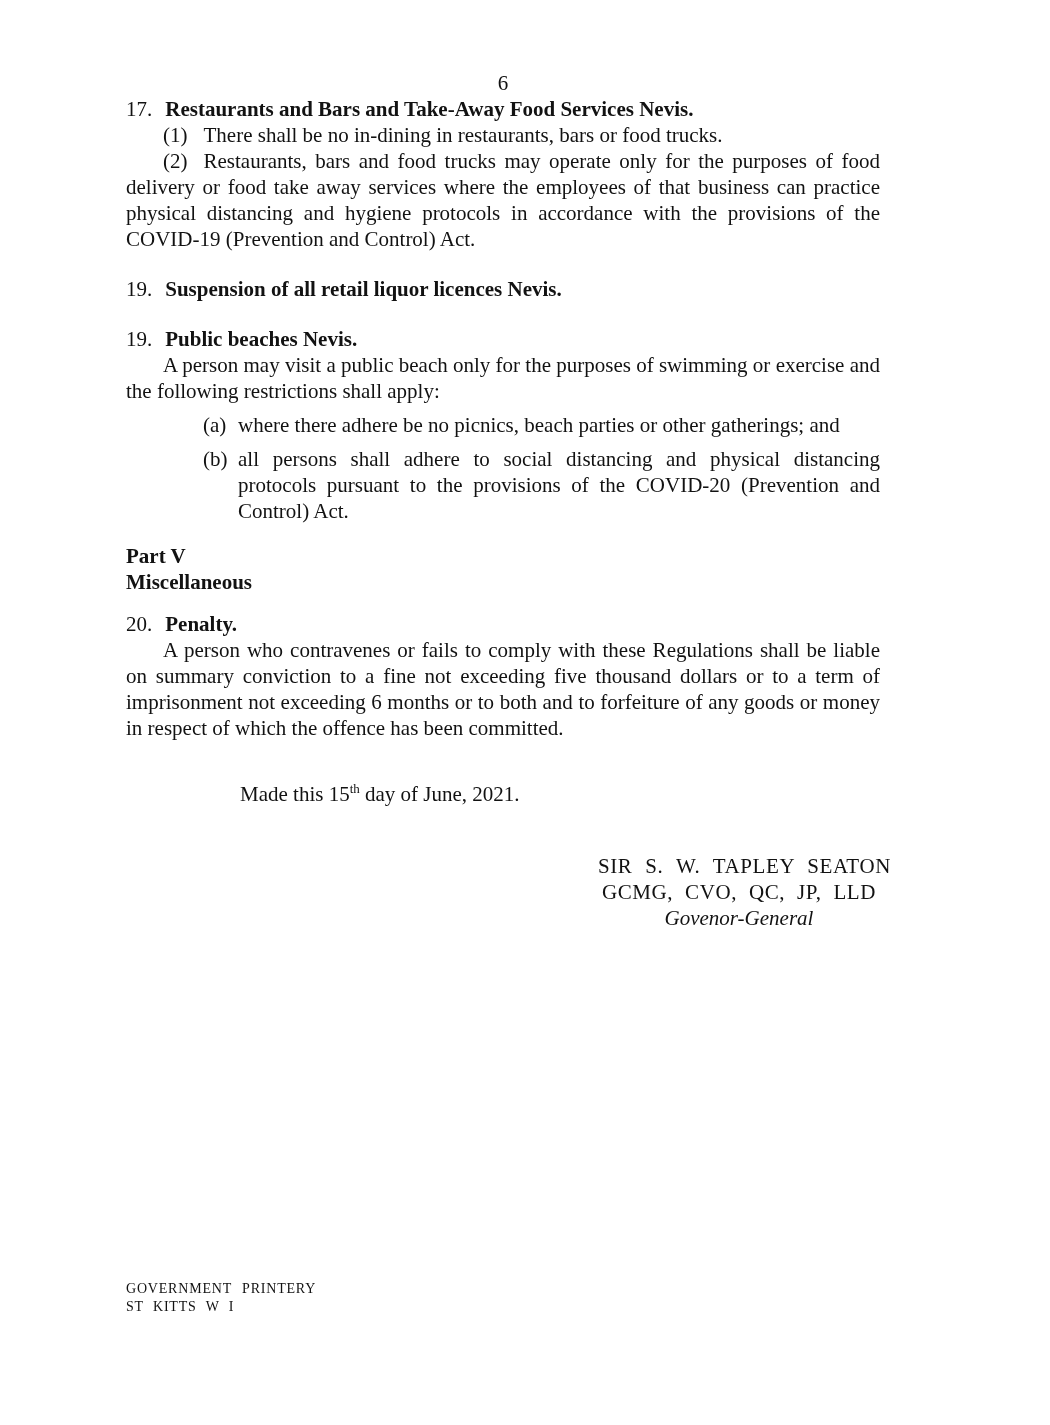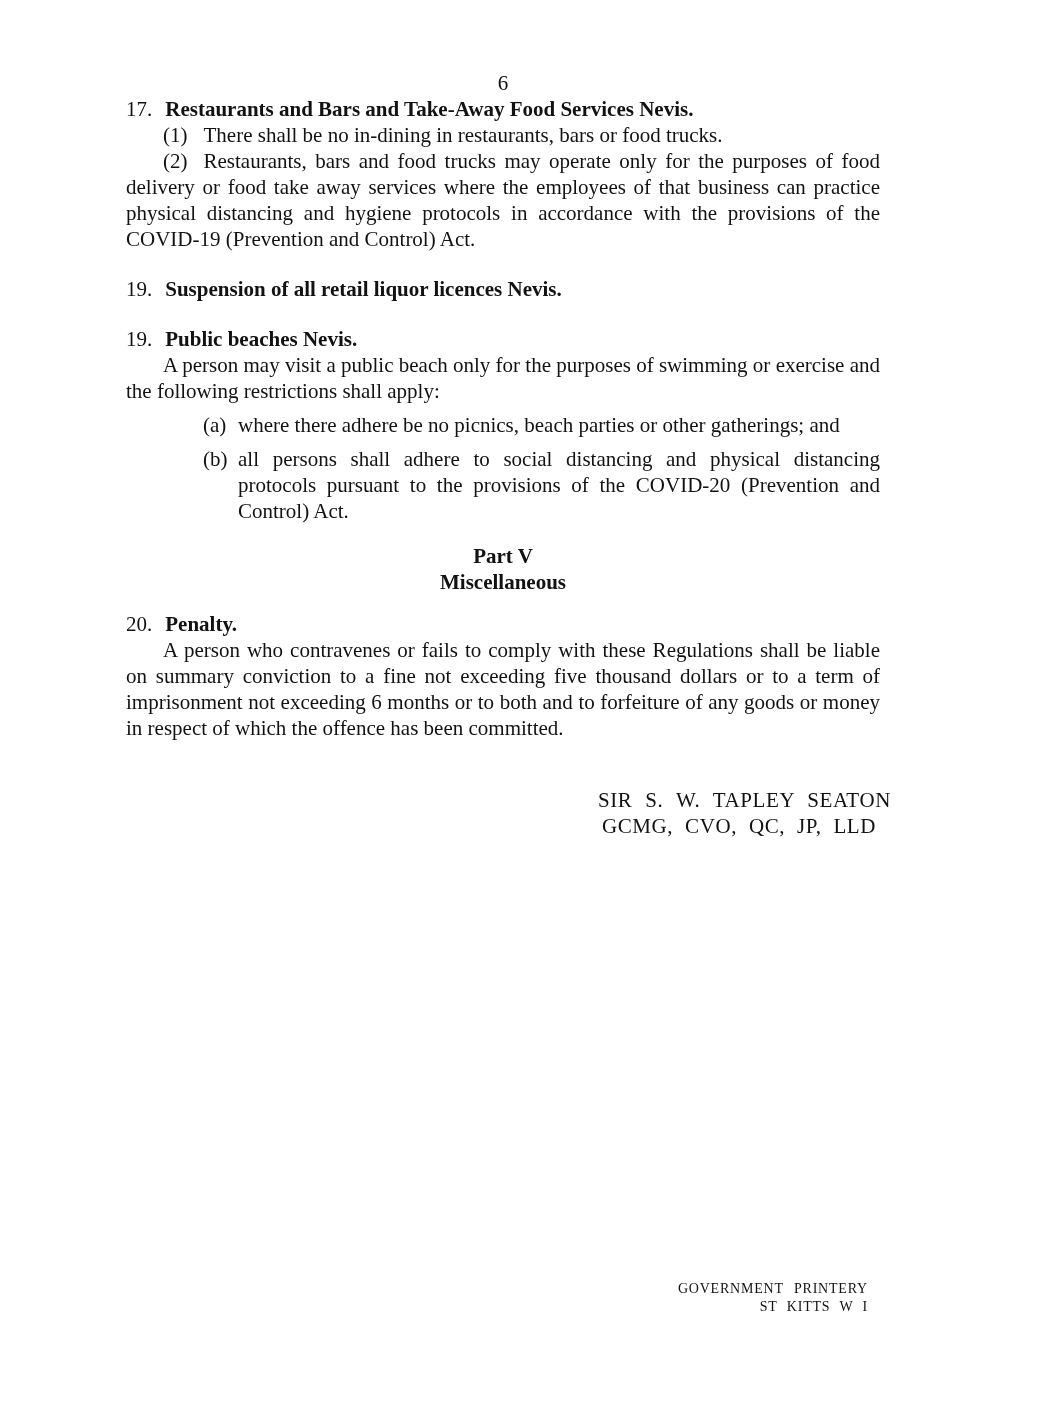--- a/index.html
+++ b/index.html
@@ -48,21 +48,21 @@
     text-align-last: left;
   }
   .sub-item .item-label {
     position: absolute;
     left: 77px;
     top: 0;
   }
 
   .part-heading {
     margin-top: 19px;
-    text-align: center;
+    text-align: left;
     font-weight: bold;
   }
 
   .made-line {
     margin-top: 40px;
     margin-left: 114px;
   }
   .made-line sup {
     font-size: 13px;
     line-height: 0;
@@ -74,24 +74,24 @@
     margin-left: auto;
     width: 282px;
     text-align: center;
   }
   .sig-name    { letter-spacing: 0.6px; word-spacing: 7px; white-space: nowrap; }
   .sig-honours { letter-spacing: 0.6px; word-spacing: 6px; white-space: nowrap; }
   .sig-role    { font-style: italic; }
 
   .printer-footer {
     position: absolute;
-    left: 114px;
+    left: 126px;
     top: 1280px;
     width: 754px;
-    text-align: right;
+    text-align: left;
     font-size: 14px;
     line-height: 18px;
     letter-spacing: 0.8px;
   }
   .printer-footer .footer-line1 { word-spacing: 6px; }
   .printer-footer .footer-line2 { word-spacing: 5px; }
 </style>
 </head>
 <body>
 
@@ -119,24 +119,26 @@
 
     <div class="part-heading">
       <div>Part V</div>
       <div>Miscellaneous</div>
     </div>
 
     <div class="section-heading" style="margin-top:16px;"><span class="sec-num">20.</span><span class="num-gap"></span><span class="sec-title">Penalty.</span></div>
 
     <p class="para indent sp-before-sm"><span>A person who contravenes or fails to comply with these Regulations shall be liable on summary conviction to a fine not exceeding five thousand dollars or to a term of imprisonment not exceeding 6 months or to both and to forfeiture of any goods or money in respect of which the offence has been committed.</span></p>
 
+    <div class="made-line"><span>Made this 15</span><sup>th</sup><span> day of June, 2021.</span></div>
 
     <div class="signature-block">
       <div class="sig-name">SIR S. W. TAPLEY SEATON</div>
       <div class="sig-honours">GCMG, CVO, QC, JP, LLD</div>
+      <div class="sig-role">Govenor-General</div>
     </div>
 
   </div>
 
   <div class="printer-footer">
     <div class="footer-line1">GOVERNMENT PRINTERY</div>
     <div class="footer-line2">ST KITTS W I</div>
   </div>
 </div>
 

